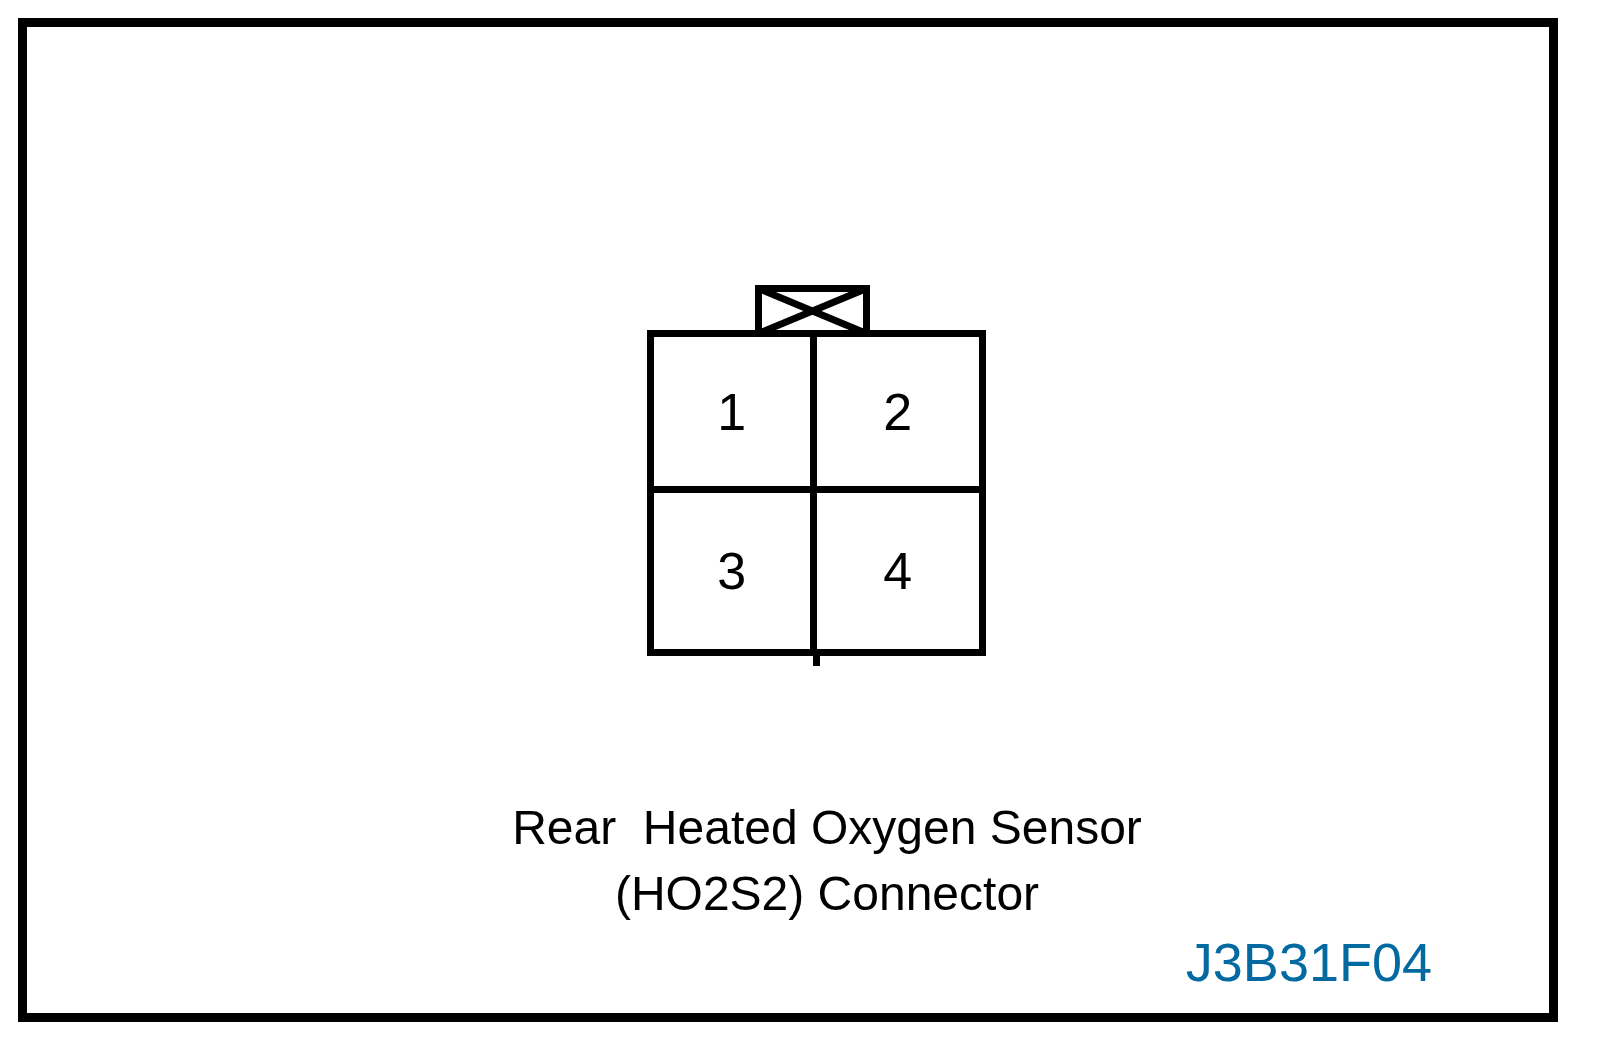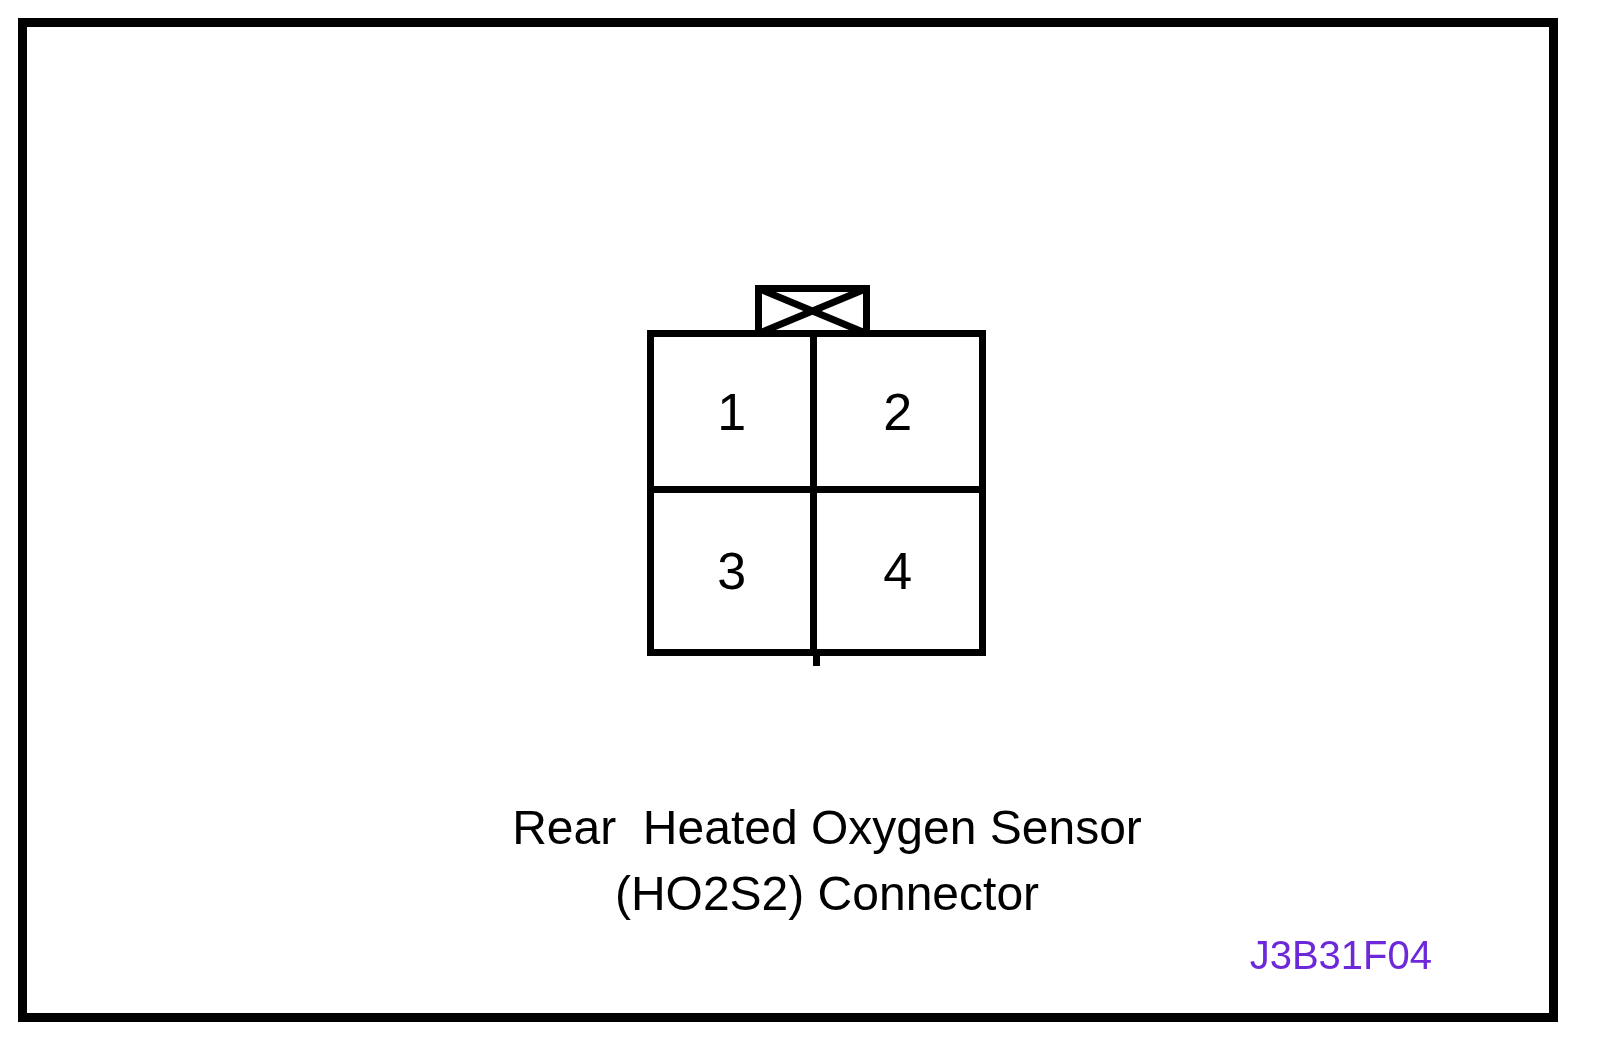--- a/index.html
+++ b/index.html
@@ -64,23 +64,23 @@
     width: 1600px;
     text-align: center;
     font-size: 48px;
     line-height: 66px;
     color: #000000;
   }
   .caption .cap-line { white-space: pre; }
   .figure-code {
     position: absolute;
     top: 906px; right: 117px;
-    font-size: 40px;
+    font-size: 54px;
     line-height: 1.1;
-    color: #6d28d9;
+    color: #0369a1;
   }
 </style>
 </head>
 <body>
 
 <div class="page">
   <div class="frame">
 
     <div class="key">
       <svg viewBox="0 0 115 52" preserveAspectRatio="none" aria-hidden="true">

